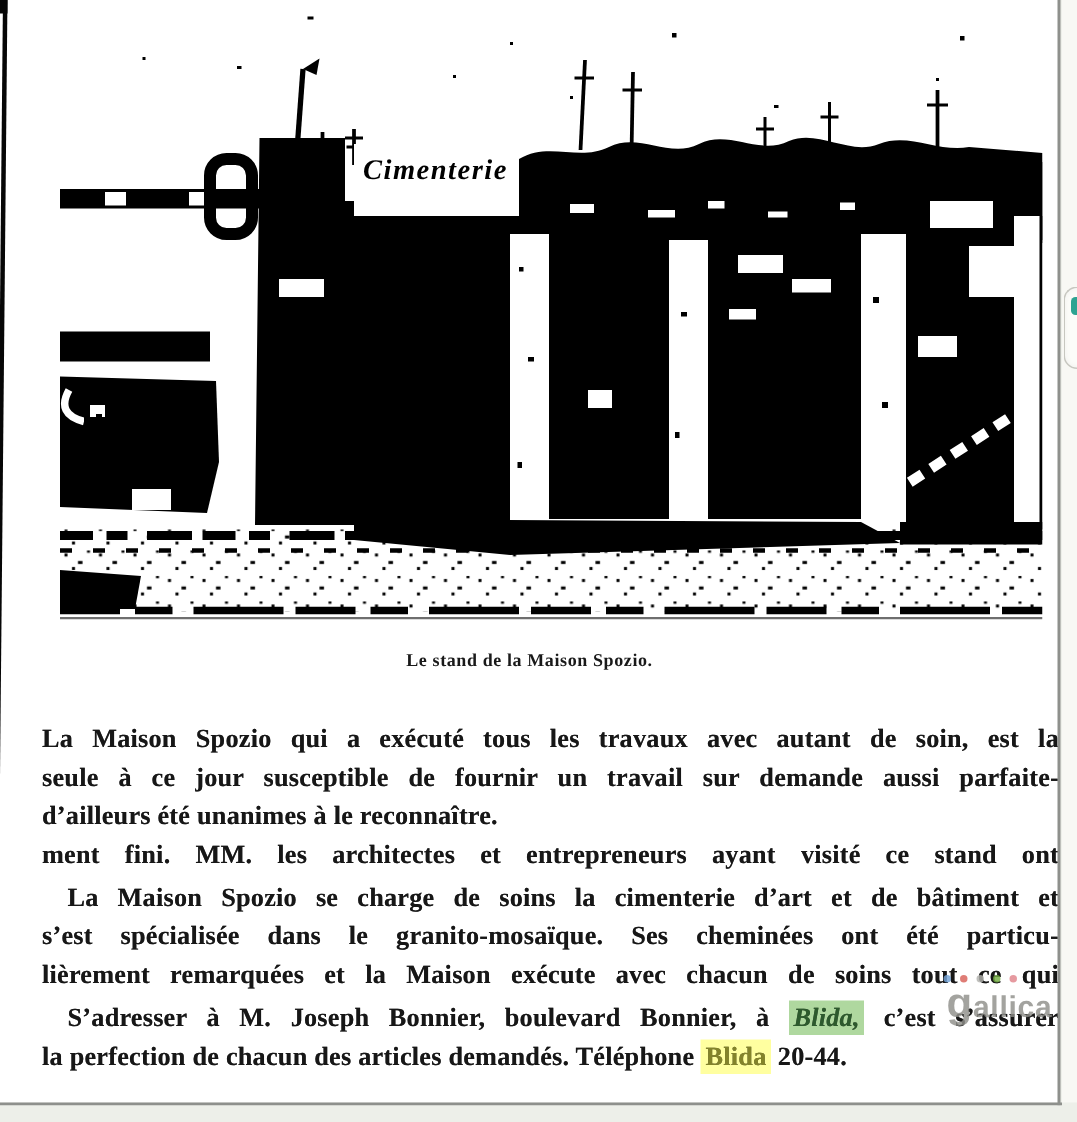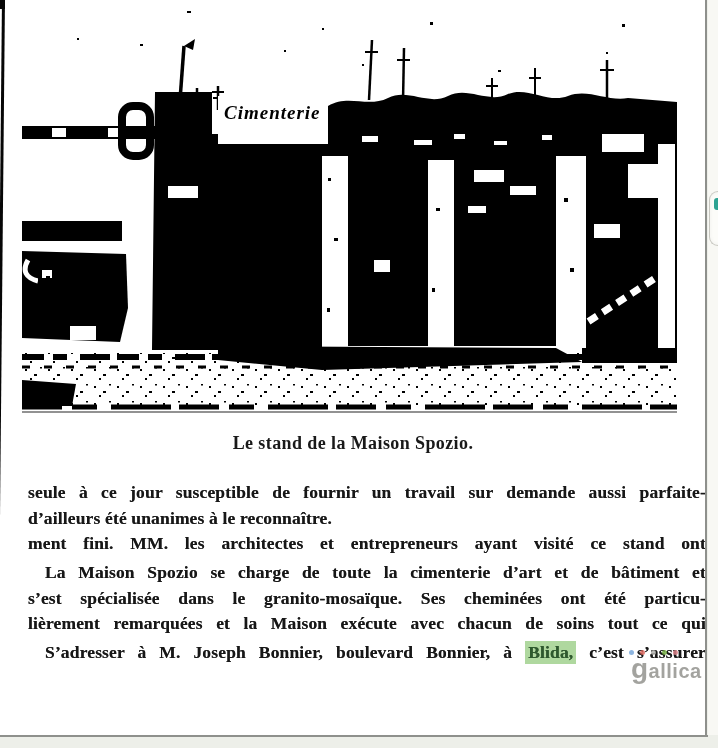--- a/index.html
+++ b/index.html
@@ -14,25 +14,25 @@
   .v-sep{position:absolute;left:705px;top:0;width:2px;height:737px;background:#8e908c;}
   .h-sep{position:absolute;left:0;top:735px;width:708px;height:2px;background:#8e908c;}
   .bottom-strip{position:absolute;left:0;top:737px;width:718px;height:11px;background:#edefe9;}
 
   
   .scan-edge{position:absolute;left:2px;top:-3px;width:2.5px;height:745px;background:#060606;
     transform-origin:top left;transform:rotate(0.55deg);}
   .scan-corner{position:absolute;left:0;top:0;width:5px;height:9px;background:#060606;}
 
   
-  .photo{position:absolute;left:22px;top:8px;width:655px;height:407px;}
+  .photo{position:absolute;left:40px;top:8px;width:655px;height:407px;}
 
   
   .caption{position:absolute;left:0px;top:433px;width:706px;text-align:center;
-    font-size:18px;font-weight:700;color:#191919;letter-spacing:.4px;}
+    font-size:12px;font-weight:700;color:#191919;letter-spacing:.4px;}
 
   
   .textblock{position:absolute;left:28px;top:480px;width:678px;color:#171717;
     font-size:17.5px;font-weight:700;letter-spacing:.15px;
     text-shadow:0 0 .4px rgba(10,10,10,.65);}
   .para + .para{margin-top:3px;}
   .para.indent .line:first-child{text-indent:17px;}
   .line{height:25.7px;line-height:25.7px;text-align:justify;text-align-last:justify;overflow:visible;}
   .line.lastline{text-align-last:left;}
   .hl{padding:1px 3px 2px;}
@@ -183,31 +183,33 @@
     <line x1="0" y1="399" x2="655" y2="399" stroke="#000" stroke-width="5" stroke-dasharray="40 10 25 14 60 8"></line>
     <line x1="0" y1="404" x2="655" y2="404" stroke="#6e6e6e" stroke-width="1.5"></line>
   </g>
 </svg>
 </div>
 
 <div class="caption">Le stand de la Maison Spozio.</div>
 
 <div class="textblock" id="textblock">
     <div class="para">
+      <div class="line"><span>La Maison Spozio qui a exécuté tous les travaux avec autant de soin, est la</span></div>
       <div class="line"><span>seule à ce jour susceptible de fournir un travail sur demande aussi parfaite-</span></div>
       <div class="line lastline"><span>d’ailleurs été unanimes à le reconnaître.</span></div>
       <div class="line"><span>ment fini. MM. les architectes et entrepreneurs ayant visité ce stand ont</span></div>
     </div>
     <div class="para indent">
-      <div class="line"><span>La Maison Spozio se charge de toute la cimenterie d’art et de bâtiment et</span></div>
+      <div class="line"><span>La Maison Spozio se charge de soins la cimenterie d’art et de bâtiment et</span></div>
       <div class="line"><span>s’est spécialisée dans le granito-mosaïque. Ses cheminées ont été particu-</span></div>
       <div class="line"><span>lièrement remarquées et la Maison exécute avec chacun de soins tout ce qui</span></div>
     </div>
     <div class="para indent">
-      <div class="line"><span>S’adresser à M. Joseph Bonnier, boulevard Bonnier, à </span><span class="hl" style="background: rgb(175, 216, 159); color: rgb(45, 90, 45);">Blida,</span><span> c’est s’assurer</span></div>
+      <div class="line"><span>S’adresser à M. Joseph Bonnier, boulevard Bonnier, à </span><span class="hl" style="background: rgb(175, 216, 159); color: rgb(45, 90, 45); font-style: italic;">Blida,</span><span> c’est s’assurer</span></div>
+      <div class="line lastline"><span>la perfection de chacun des articles demandés. Téléphone </span><span class="hl" style="background: rgb(255, 255, 160); color: rgb(131, 131, 42);">Blida</span><span> 20-44.</span></div>
     </div>
   </div>
 
 <div class="watermark">
   <div class="wm-dots" id="wm-dots">
       <span class="wm-dot" style="background: rgb(116, 164, 216);"></span>
       <span class="wm-dot" style="background: rgb(217, 97, 88);"></span>
       <span class="wm-dot" style="background: rgb(178, 178, 174);"></span>
       <span class="wm-dot" style="background: rgb(116, 174, 67);"></span>
       <span class="wm-dot" style="background: rgb(225, 132, 140);"></span>

